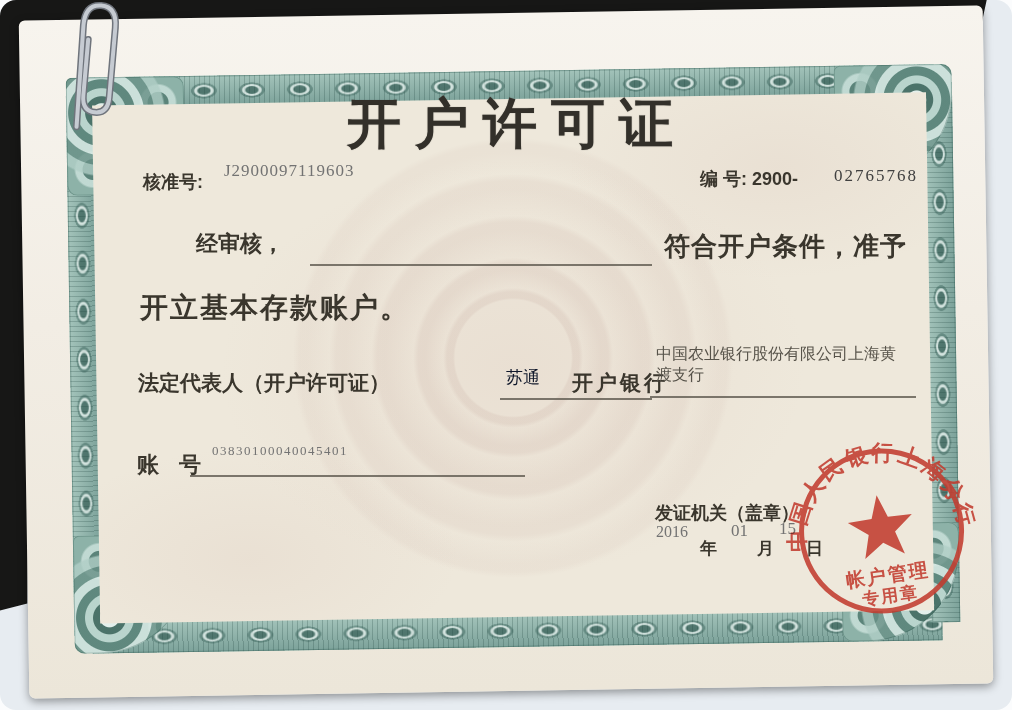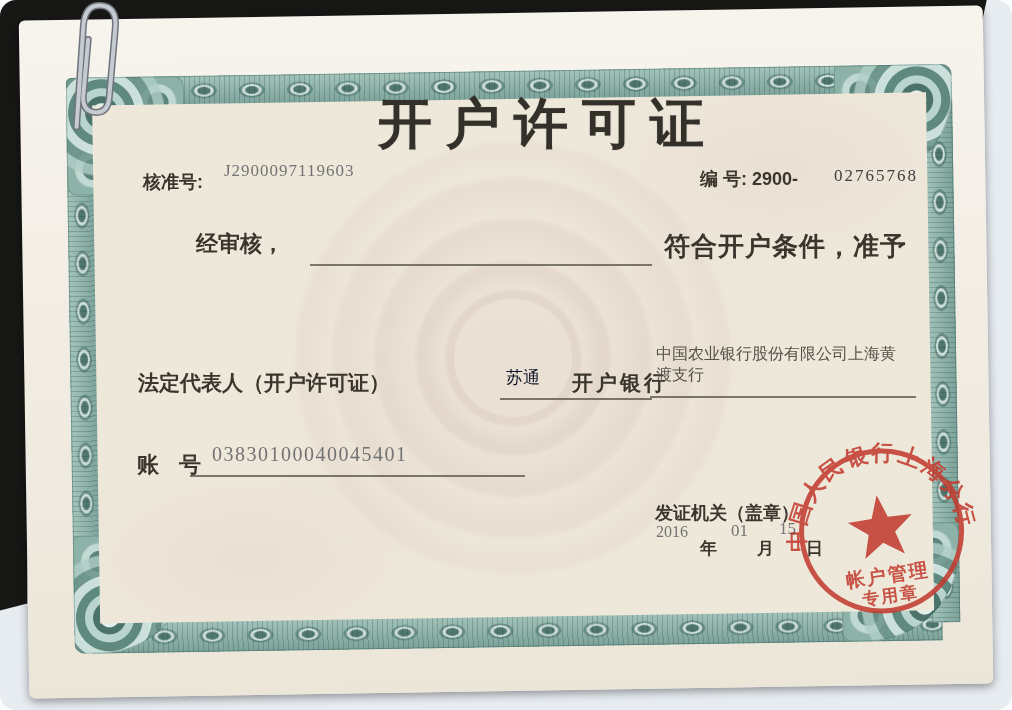--- a/index.html
+++ b/index.html
@@ -108,46 +108,47 @@
         <div class="corner corner-tl"></div>
         <div class="corner corner-tr"></div>
         <div class="corner corner-bl"></div>
         <div class="corner corner-br"></div>
         <div class="inner"></div>
       </div>
     </div>
 
     <div class="content">
 
-      <div class="abs title" style="left:548px; top:88px; transform:translateX(-50%);">开户许可证</div>
+      <div class="abs title" style="left:517px; top:88px; transform:translateX(-50%);">开户许可证</div>
 
       <div class="abs lbl" style="left:143px; top:170px; font-size:18px;">核准号:</div>
       <div class="abs serif" style="left:224px; top:161px; font-size:17px; letter-spacing:1px;">J2900097119603</div>
 
       <div class="abs lbl" style="left:700px; top:167px; font-size:18px;">编 号: 2900-</div>
       <div class="abs serif red" style="left:834px; top:166px; font-size:17px; letter-spacing:2px;">02765768</div>
 
       <div class="abs lbl" style="left:196px; top:229px; font-size:22px;">经审核，</div>
       <div class="rule" style="left:310px; top:264px; width:342px;"></div>
       <div class="abs lbl" style="left:664px; top:229px; font-size:26px; letter-spacing:1px;">符合开户条件，准予</div>
 
+      <div class="abs lbl" style="left:140px; top:289px; font-size:28px; letter-spacing:2px;">开立基本存款账户。</div>
 
       <div class="abs lbl" style="left:138px; top:369px; font-size:21px;">法定代表人（开户许可证）</div>
       <div class="abs serif" style="left:506px; top:366px; font-size:17px; color:#0f172a;">苏通</div>
       <div class="rule" style="left:500px; top:398px; width:152px;"></div>
 
       <div class="abs lbl" style="left:572px; top:369px; font-size:21px; letter-spacing:3px;">开户银行</div>
       <div class="abs serif" style="left:656px; top:344px; font-size:16px; color:#57534a;">中国农业银行股份有限公司上海黄</div>
       <div class="abs serif" style="left:656px; top:365px; font-size:16px; color:#57534a;">渡支行</div>
       <div class="rule" style="left:650px; top:396px; width:266px;"></div>
 
       <div class="abs lbl" style="left:137px; top:450px; font-size:22px;">
         <span>账</span><span style="display:inline-block; width:20px;"></span><span>号</span>
       </div>
-      <div class="abs serif" style="left:212px; top:443px; font-size:20px; letter-spacing:1.5px;">03830100040045401</div>
+      <div class="abs serif" style="left:212px; top:443px; font-size:13px; letter-spacing:1.5px;">03830100040045401</div>
       <div class="rule" style="left:190px; top:475px; width:335px;"></div>
 
       <div class="abs lbl" style="left:655px; top:501px; font-size:18px;">发证机关（盖章）</div>
       <div class="abs serif" style="left:656px; top:523px; font-size:16px;">2016</div>
       <div class="abs lbl" style="left:700px; top:537px; font-size:17px;">年</div>
       <div class="abs serif" style="left:731px; top:521px; font-size:17px;">01</div>
       <div class="abs lbl" style="left:757px; top:537px; font-size:17px;">月</div>
       <div class="abs serif" style="left:779px; top:519px; font-size:17px;">15</div>
       <div class="abs lbl" style="left:806px; top:537px; font-size:17px;">日</div>
 

